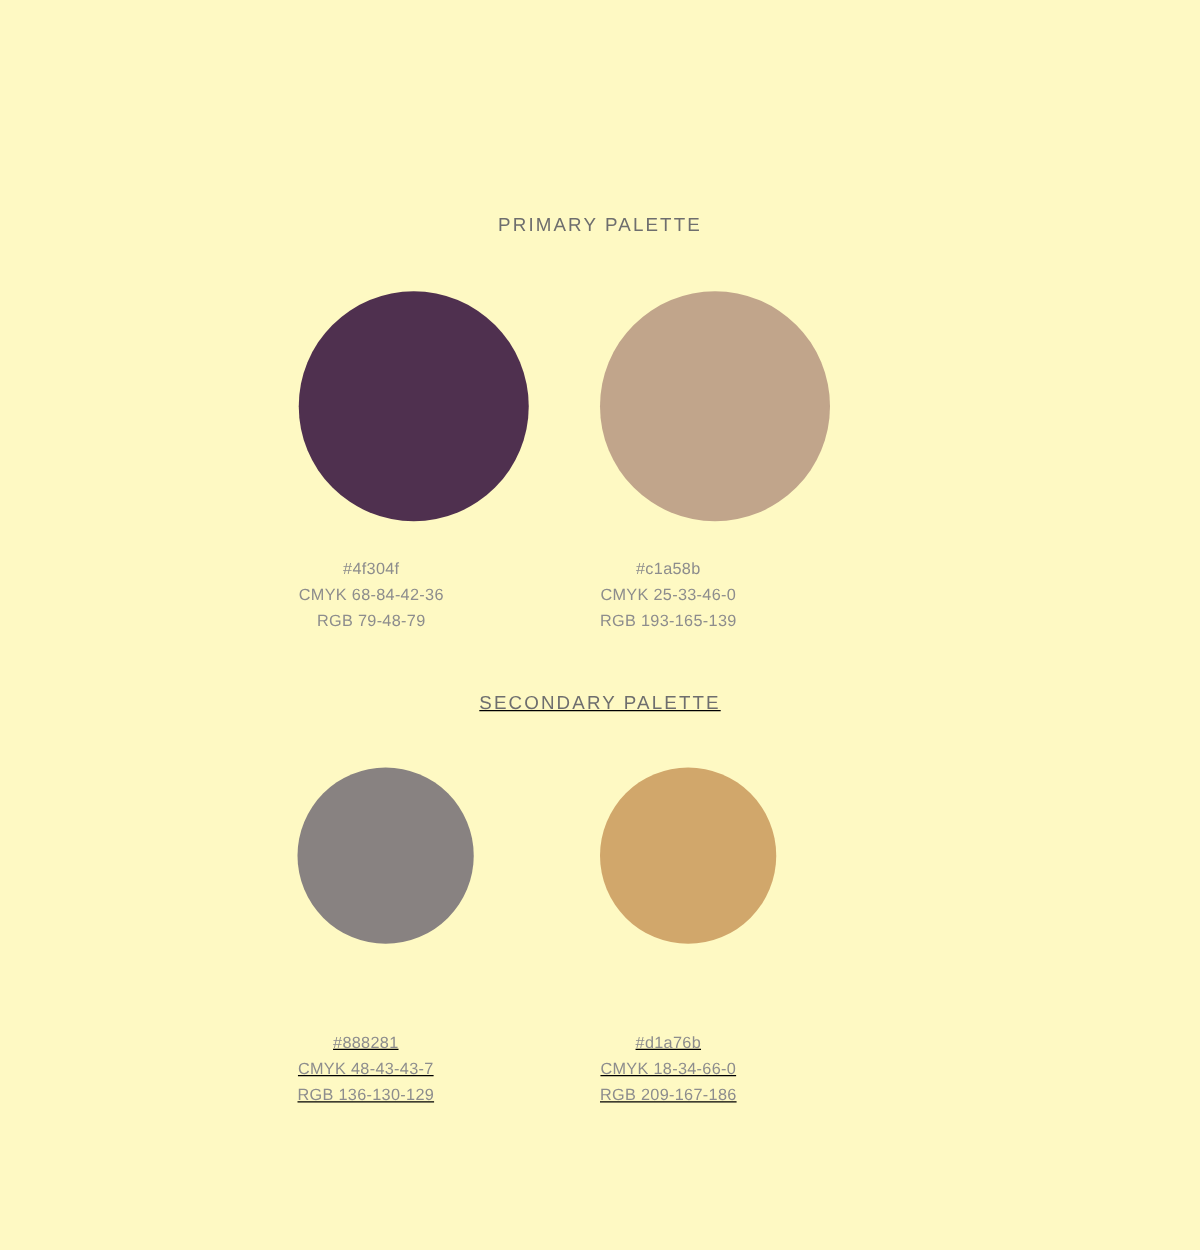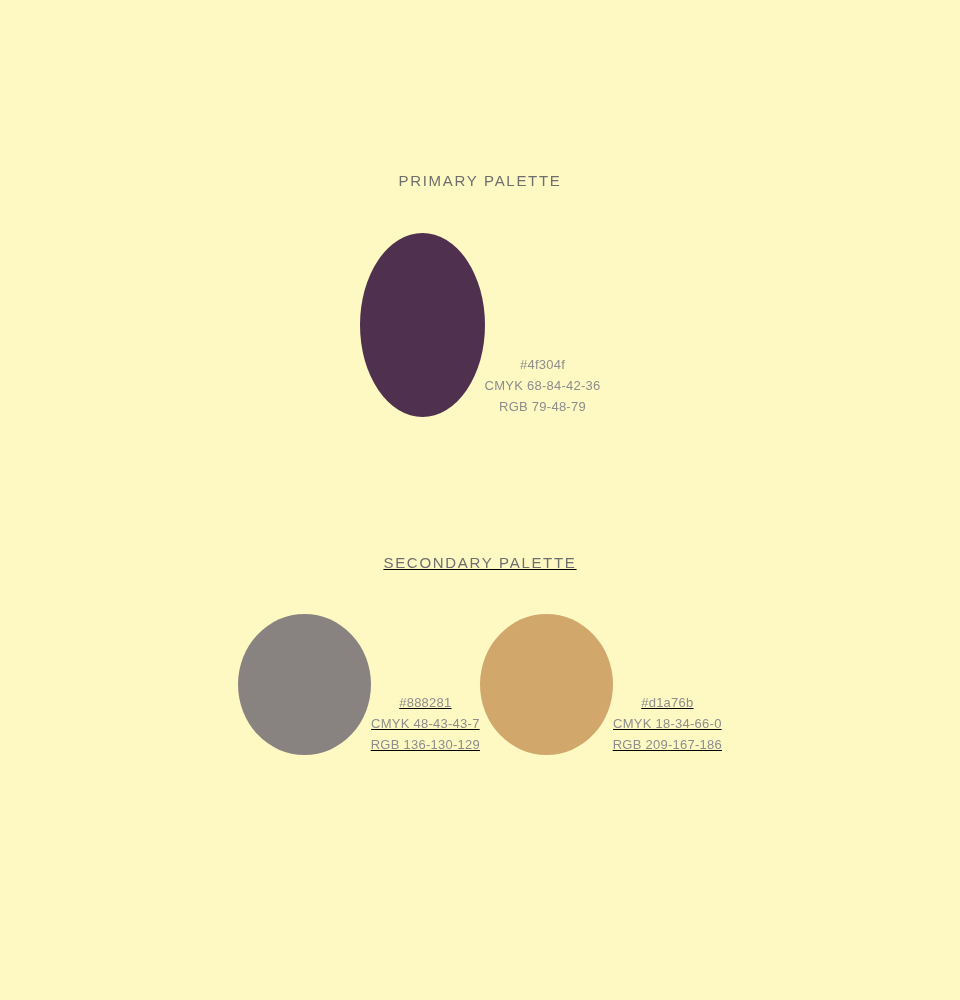--- a/index.html
+++ b/index.html
@@ -46,25 +46,26 @@
     display: flex;
     justify-content: center;
     align-items: flex-start;
   }
 
   .swatch-row-primary { margin-top: 41px; }
   .swatch-row-secondary { margin-top: 40px; }
 
   .swatch {
     display: flex;
-    align-items: flex-end;
+    flex-direction: column;
+    align-items: flex-start;
   }
 
   .swatch-primary { width: 241px; }
-  .swatch-secondary { width: 242px; }
+  .swatch-secondary { width: 242px; gap: 44px; }
 
   .disc {
     border-radius: 50%;
     display: block;
   }
 
   .disc-primary {
     width: 184px;
     height: 184px;
   }
@@ -101,20 +102,28 @@
       <div class="swatch swatch-primary">
         <span class="disc disc-primary" style="background-color: rgb(79, 48, 79);"></span>
         <div class="swatch-info swatch-info-primary">
           <span class="info-line">#4f304f</span>
           <span class="info-line">CMYK 68-84-42-36</span>
           <span class="info-line">RGB 79-48-79</span>
         </div>
       </div>
 
 
+      <div class="swatch swatch-primary">
+        <span class="disc disc-primary" style="background-color: rgb(193, 165, 139);"></span>
+        <div class="swatch-info swatch-info-primary">
+          <span class="info-line">#c1a58b</span>
+          <span class="info-line">CMYK 25-33-46-0</span>
+          <span class="info-line">RGB 193-165-139</span>
+        </div>
+      </div>
 
     </div>
   </section>
 
   <section class="section section-secondary">
     <h2 class="section-title">SECONDARY PALETTE</h2>
 
     <div class="swatch-row swatch-row-secondary">
 
       <div class="swatch swatch-secondary">

